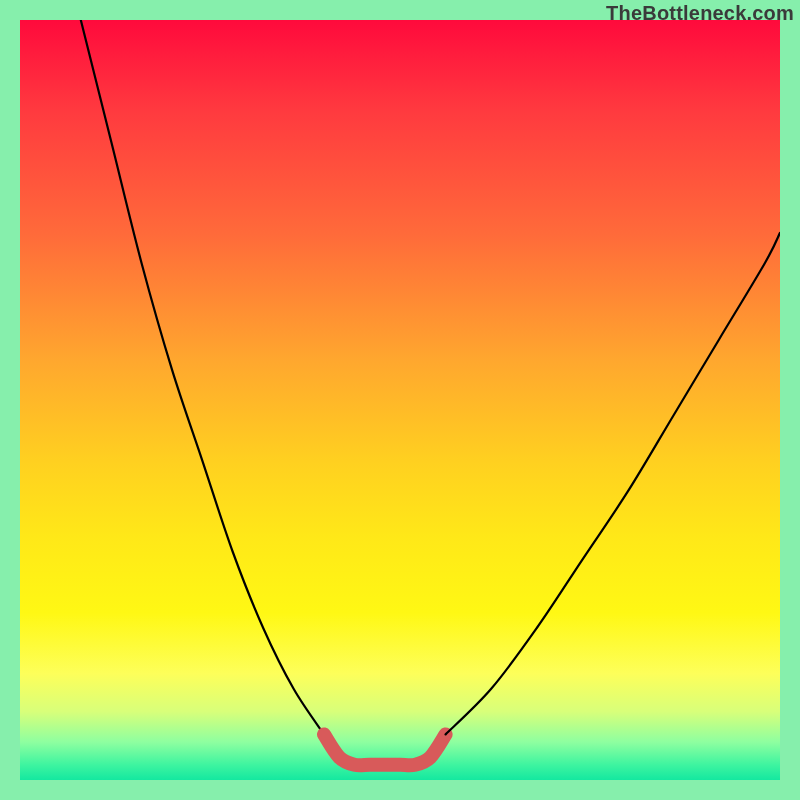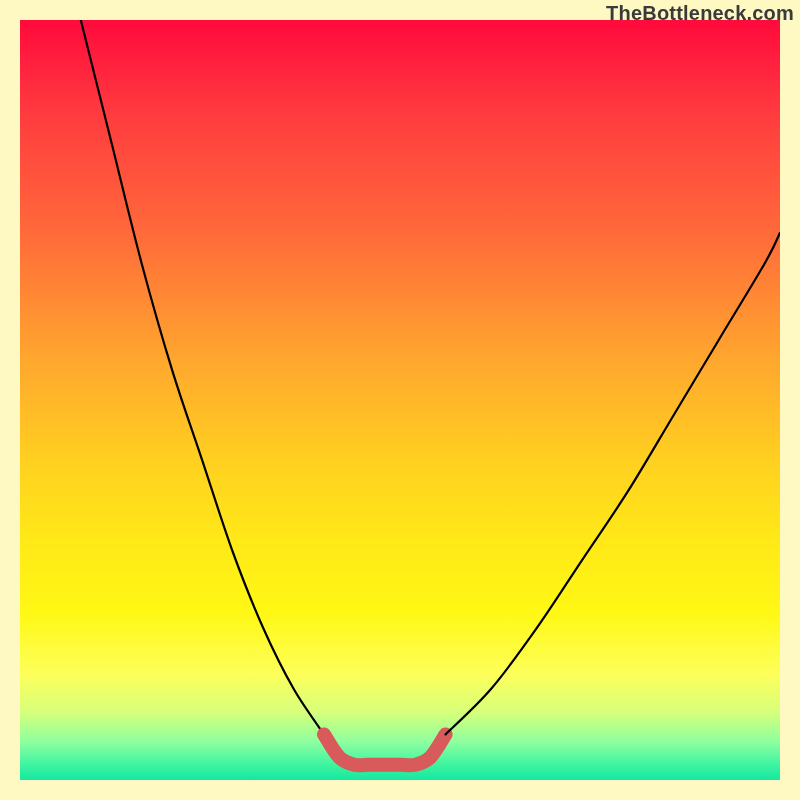--- a/index.html
+++ b/index.html
@@ -8,21 +8,21 @@
     width: 800px;
     height: 800px;
     overflow: hidden;
     background: #000;
     font-family: Arial, Helvetica, sans-serif;
   }
   .frame {
     position: relative;
     width: 800px;
     height: 800px;
-    background: #fef9c3;
+    background: #86efac;
   }
   .plot-area {
     position: absolute;
     left: 20px;
     top: 20px;
     width: 760px;
     height: 760px;
     background: linear-gradient(
       to bottom,
       #ff0a3c 0%,

